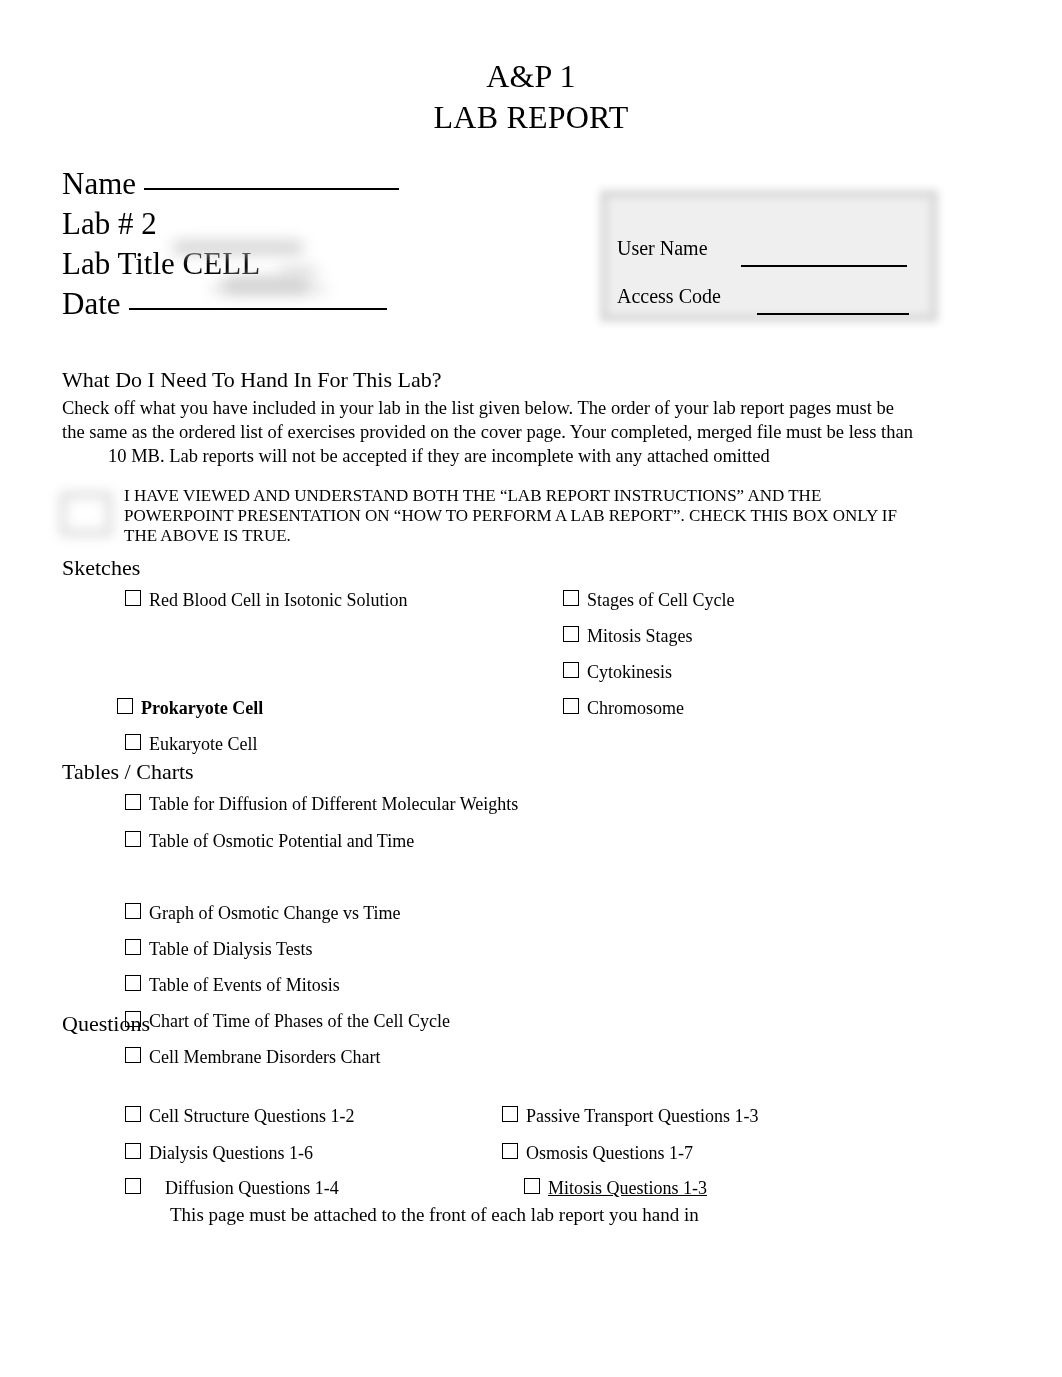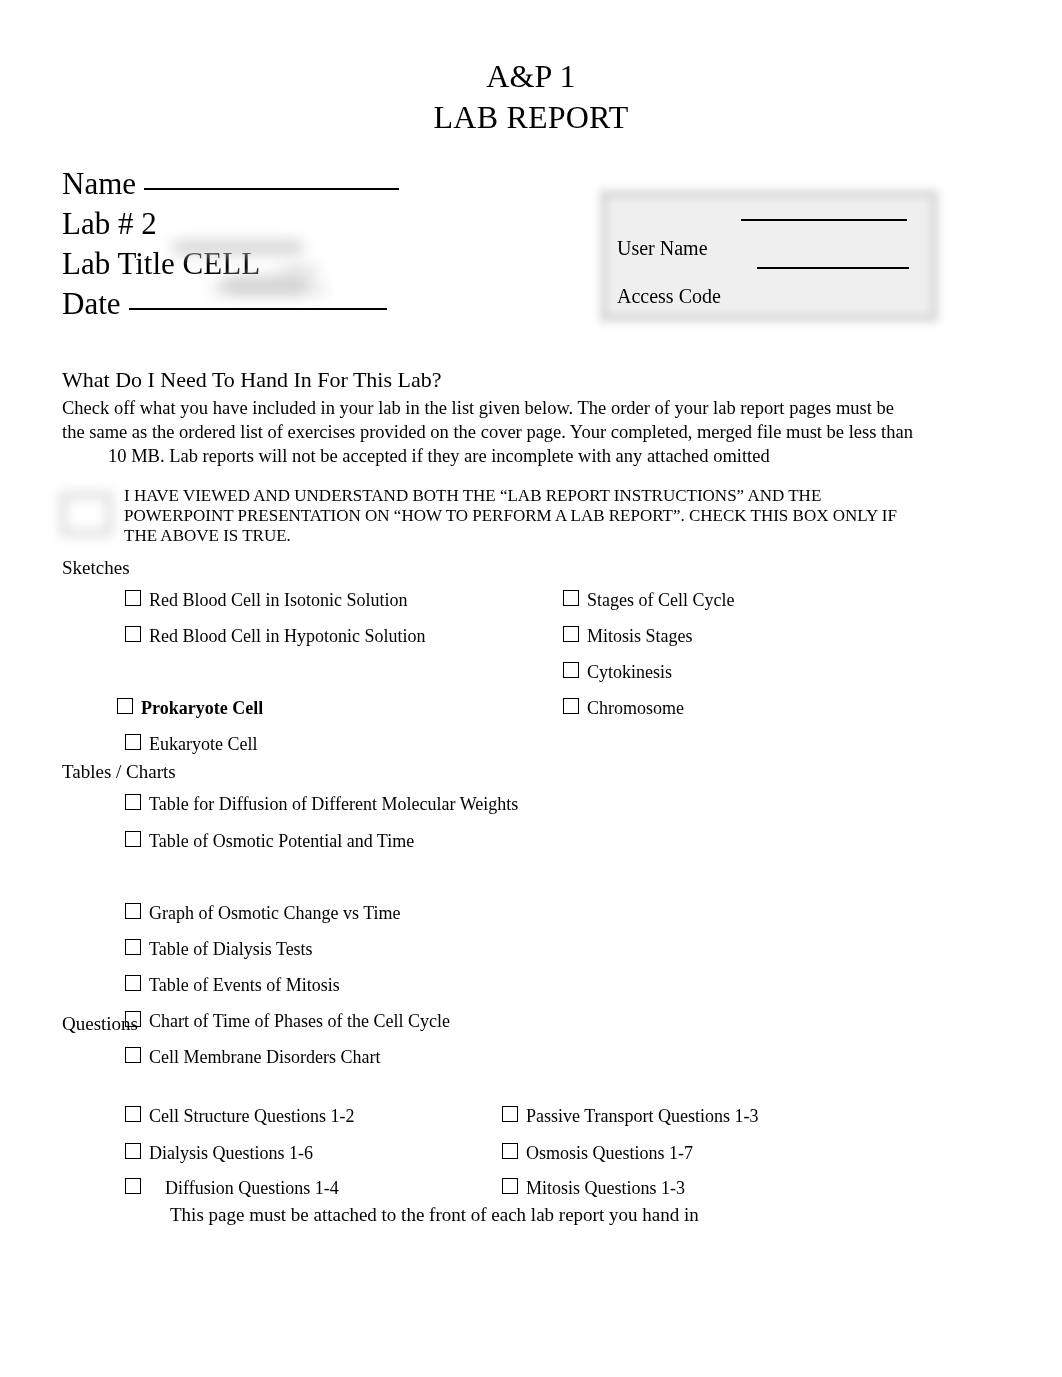--- a/index.html
+++ b/index.html
@@ -92,21 +92,21 @@
   .access-inner {
     position: absolute;
     left: 0; top: 0;
     width: 338px;
     height: 132px;
     box-sizing: border-box;
     padding: 34px 0 0 17px;
     font-size: 20px;
     line-height: 48px;
   }
-  .access-row { display: flex; align-items: flex-start; white-space: nowrap; }
+  .access-row { display: flex; align-items: flex-end; white-space: nowrap; }
   .access-label-un { display:inline-block; width: 124px; }
   .access-label-ac { display:inline-block; width: 140px; }
   .access-rule {
     display:inline-block;
     border-bottom: 2px solid #000;
     height: 0;
     position: relative;
     top: -5px;
     width: 166px;
   }
@@ -150,21 +150,21 @@
     background: #ffffff;
     border: 6px solid #d8d8d8;
     box-sizing: border-box;
     filter: blur(6px);
   }
 
   
   .group-label {
     position: absolute;
     left: 62px;
-    font-size: 19px;
+    font-size: 22px;
     line-height: 24px;
   }
   .lbl-sketches { top: 556px; }
   .lbl-tables   { top: 760px; }
   .lbl-questions{ top: 1012px; }
 
   
   .cb-item {
     position: absolute;
     display: flex;
@@ -247,24 +247,20 @@
 
   <div class="attest-box-blur"></div>
   <div class="attest">I HAVE VIEWED AND UNDERSTAND BOTH THE “LAB REPORT INSTRUCTIONS” AND THE POWERPOINT PRESENTATION ON “HOW TO PERFORM A LAB REPORT”. CHECK THIS BOX ONLY IF THE ABOVE IS TRUE.</div>
 
   <div class="group-label lbl-sketches">Sketches</div>
 
   <div class="cb-item" style="left:125px; top:589px;">
     <span class="cbx"></span>
     <span class="cb-text">Red Blood Cell in Isotonic Solution</span>
   </div>
-  <div class="cb-item" style="left:125px; top:625px;">
-    <span class="cbx"></span>
-    <span class="cb-text">Red Blood Cell in Hypotonic Solution</span>
-  </div>
   <div class="cb-item" style="left:117px; top:697px;font-weight:bold;">
     <span class="cbx"></span>
     <span class="cb-text">Prokaryote Cell</span>
   </div>
   <div class="cb-item" style="left:125px; top:733px;">
     <span class="cbx"></span>
     <span class="cb-text">Eukaryote Cell</span>
   </div>
 
   <div class="cb-item" style="left:563px; top:589px;">
@@ -331,20 +327,20 @@
   </div>
 
   <div class="cb-item" style="left:502px; top:1105px;">
     <span class="cbx"></span>
     <span class="cb-text">Passive Transport Questions 1-3</span>
   </div>
   <div class="cb-item" style="left:502px; top:1142px;">
     <span class="cbx"></span>
     <span class="cb-text">Osmosis Questions 1-7</span>
   </div>
-  <div class="cb-item" style="left:502px; top:1177px;">
+  <div class="cb-item" style="left:524px; top:1177px;text-decoration:underline;">
     <span class="cbx"></span>
     <span class="cb-text">Mitosis Questions 1-3</span>
   </div>
 
   <div class="footer-note">This page must be attached to the front of each lab report you hand in</div>
 
 </div>
 
 </body></html>

